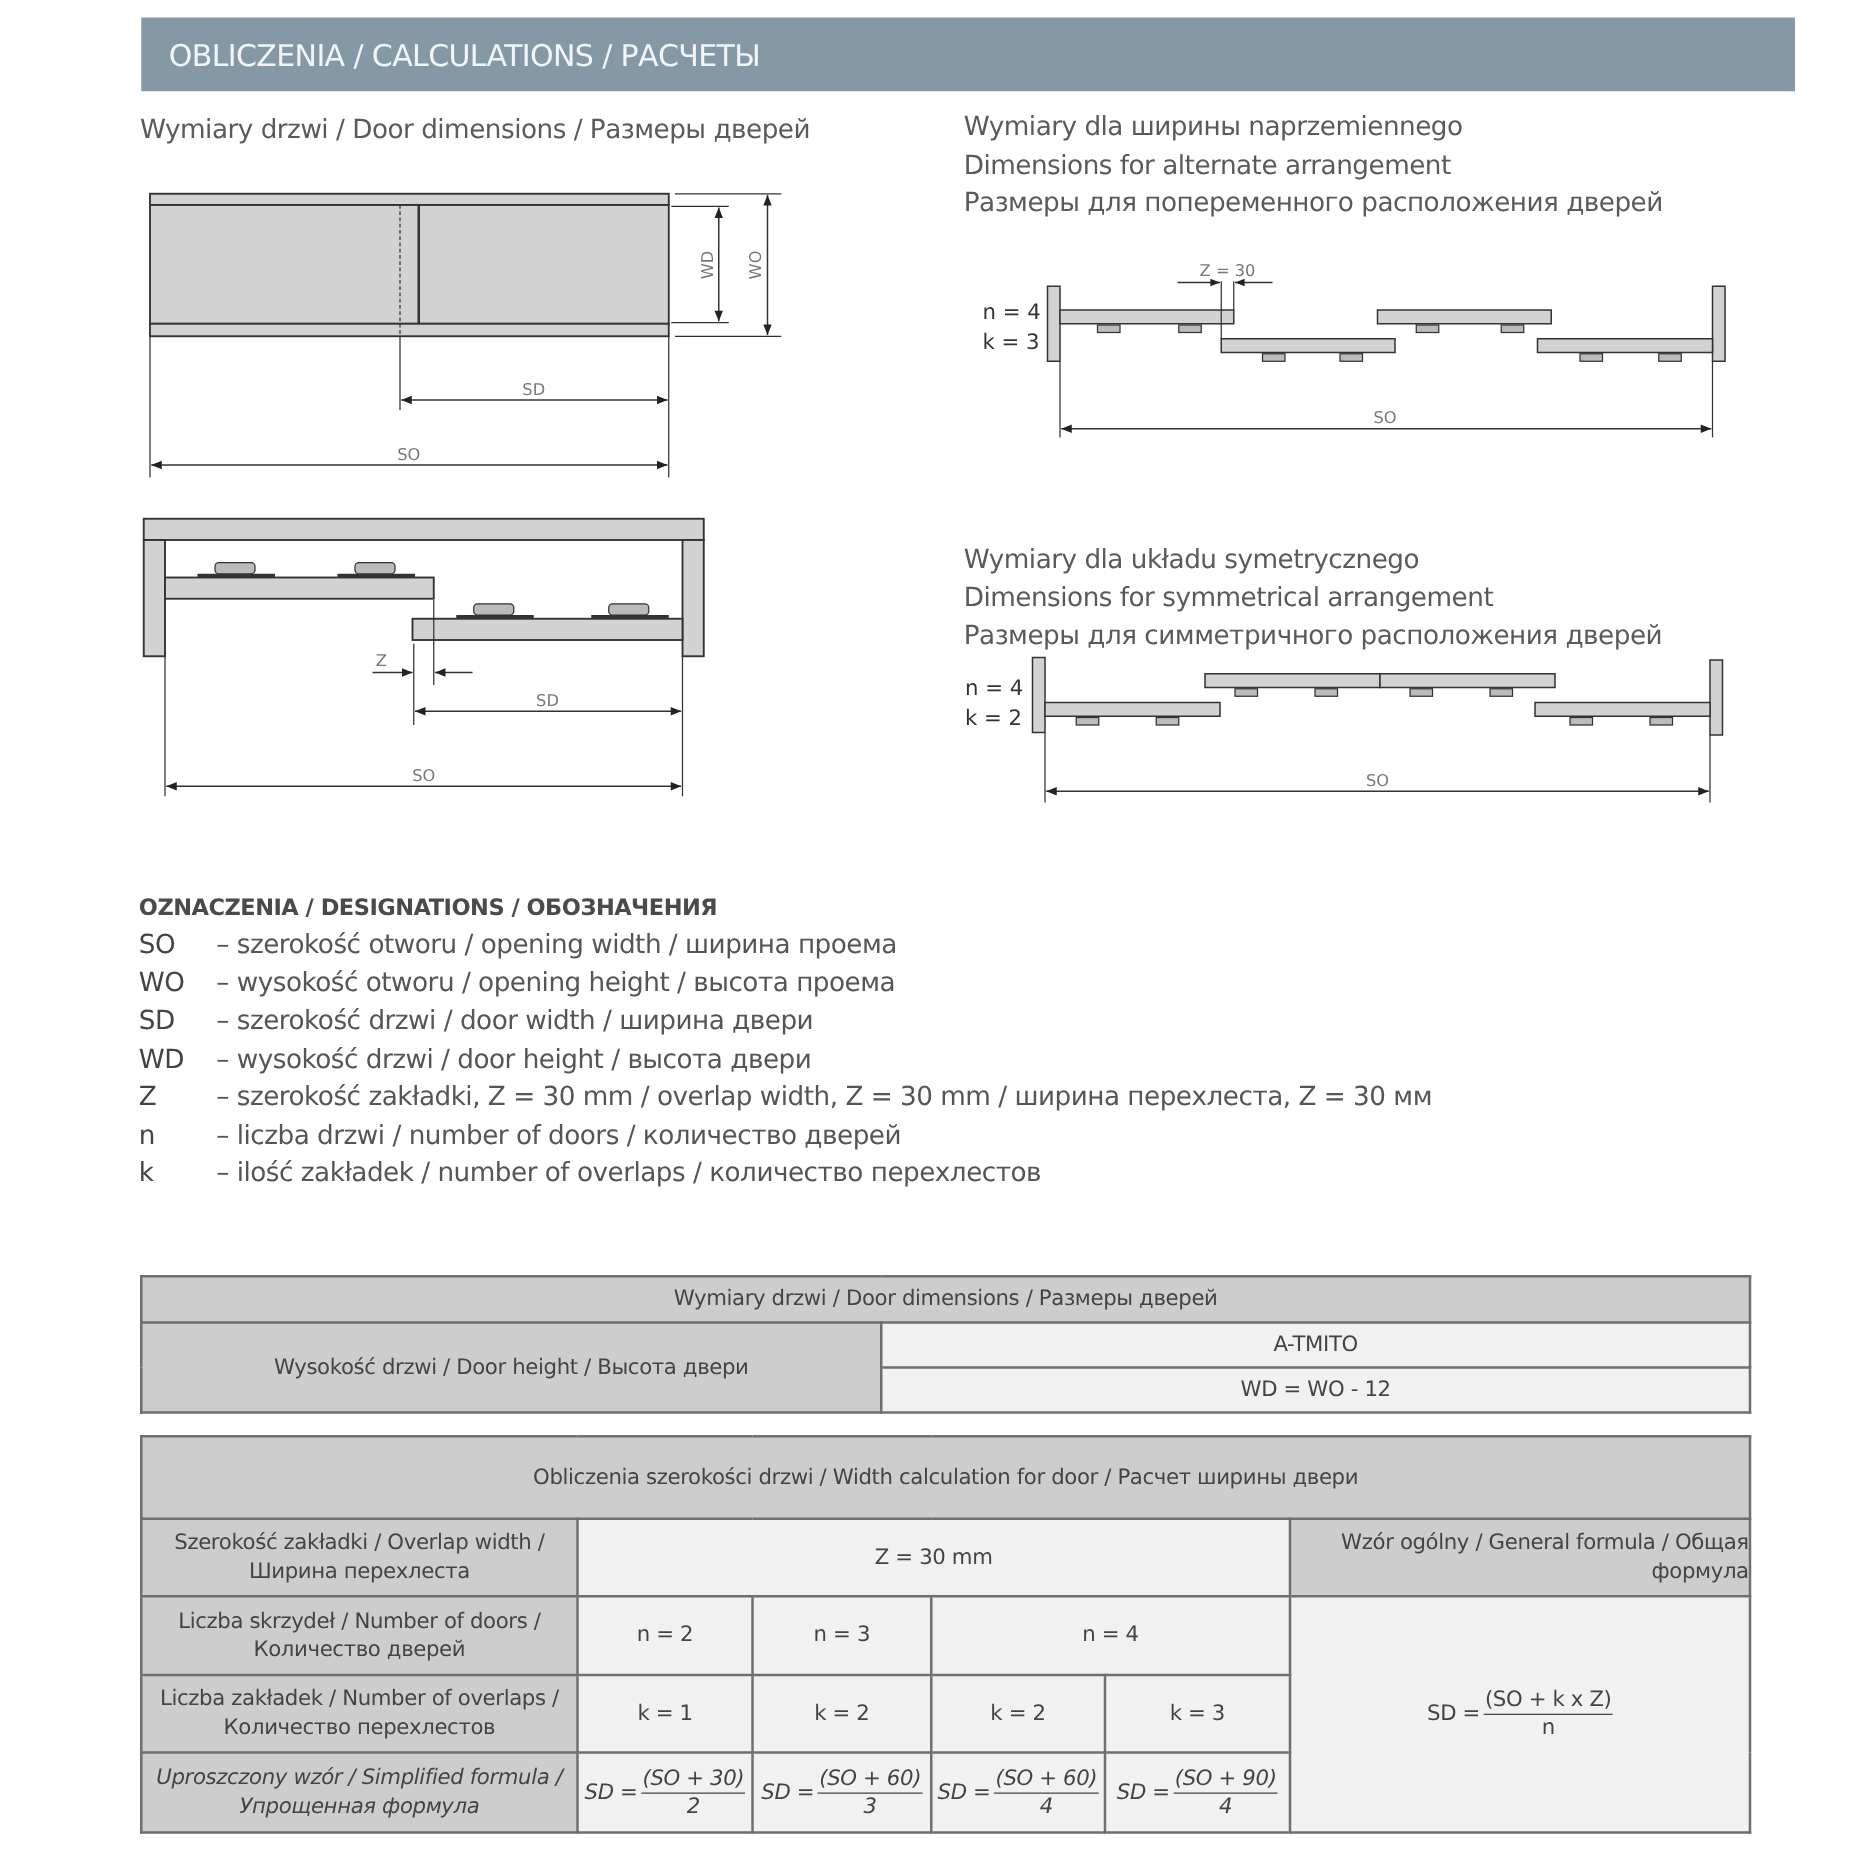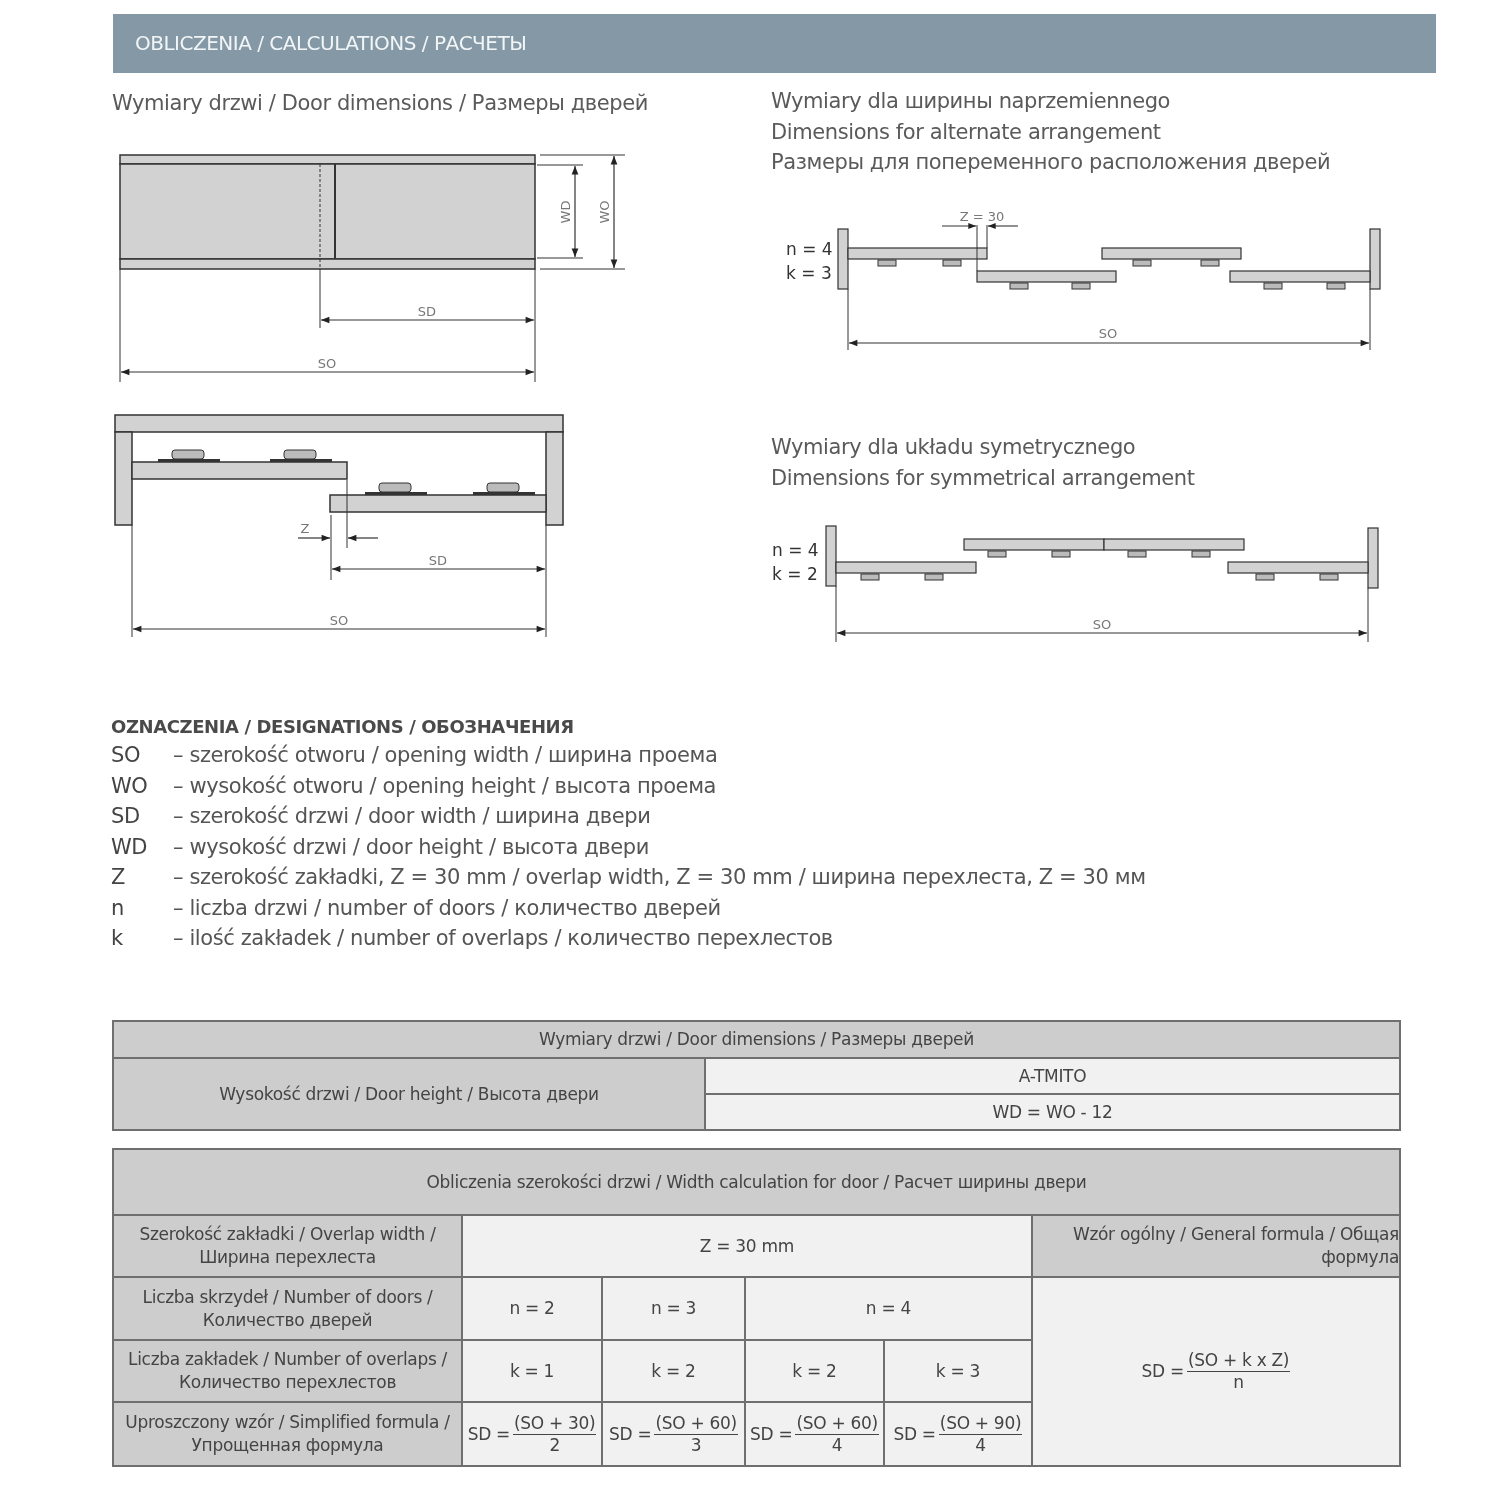--- a/index.html
+++ b/index.html
@@ -1,20 +1,20 @@
 <!DOCTYPE html>
 <html><head>
 <meta charset="utf-8">
 <style>
   * { box-sizing: border-box; margin: 0; padding: 0; }
   html, body { width: 1500px; height: 1500px; background: #ffffff; overflow: hidden; }
   body { font-family: "DejaVu Sans", "Liberation Sans", sans-serif; color: #555555; position: relative; }
 
   .banner { position: absolute; left: 113px; top: 14px; width: 1323px; height: 59px; background: #8499a5; }
-  .banner-title { position: absolute; left: 22px; top: 17px; color: #f2f5f7; font-size: 20px; letter-spacing: -0.5px; }
+  .banner-title { position: absolute; left: 22px; top: 17px; color: #f2f5f7; font-size: 24px; letter-spacing: -0.5px; }
 
   .caption { position: absolute; font-size: 21px; color: #5a5a5a; line-height: 30.5px; letter-spacing: -0.4px; white-space: nowrap; }
   .caption div { display: block; }
 
   svg.drawing { position: absolute; overflow: visible; }
   .dim-text { font-family: "DejaVu Sans", sans-serif; font-size: 13px; fill: #777; }
   .nk-text { font-family: "DejaVu Sans", sans-serif; font-size: 17px; fill: #333; }
 
   .designations { position: absolute; left: 111px; top: 716px; }
   .des-title { font-size: 18px; font-weight: bold; color: #4a4a4a; letter-spacing: -0.4px; margin-bottom: 3px; }
@@ -160,20 +160,21 @@
 
 <div class="caption" style="left:771px; top:86px;">
   <div>Wymiary dla ширины naprzemiennego</div>
   <div>Dimensions for alternate arrangement</div>
   <div>Размеры для попеременного расположения дверей</div>
 </div>
 
 <div class="caption" style="left:771px; top:392px;margin-top:40px;">
   <div>Wymiary dla układu symetrycznego</div>
   <div>Dimensions for symmetrical arrangement</div>
+  <div>Размеры для симметричного расположения дверей</div>
 </div>
 
 <div class="designations">
   <div class="des-title">OZNACZENIA / DESIGNATIONS / ОБОЗНАЧЕНИЯ</div>
   <div class="des-row">
       <span class="des-sym">SO</span>
       <span>– szerokość otworu / opening width / ширина проема</span>
     </div>
   <div class="des-row">
       <span class="des-sym">WO</span>
@@ -241,21 +242,21 @@
       </span>
     </td>
   </tr>
   <tr style="height:62px;">
     <td class="dark">Liczba zakładek / Number of overlaps / Количество перехлестов</td>
     <td class="light">k = 1</td>
     <td class="light">k = 2</td>
     <td class="light" style="width:139px;">k = 2</td>
     <td class="light" style="width:148px;">k = 3</td>
   </tr>
-  <tr style="height:64px;">
+  <tr style="height:64px;font-style:italic;">
     <td class="dark">Uproszczony wzór / Simplified formula / Упрощенная формула</td>
     <td class="light">
       <span class="formula">
             <span>SD =</span>
             <span class="frac">
               <span class="num">(SO + 30)</span>
               <span class="den">2</span>
             </span>
           </span>
     </td>

